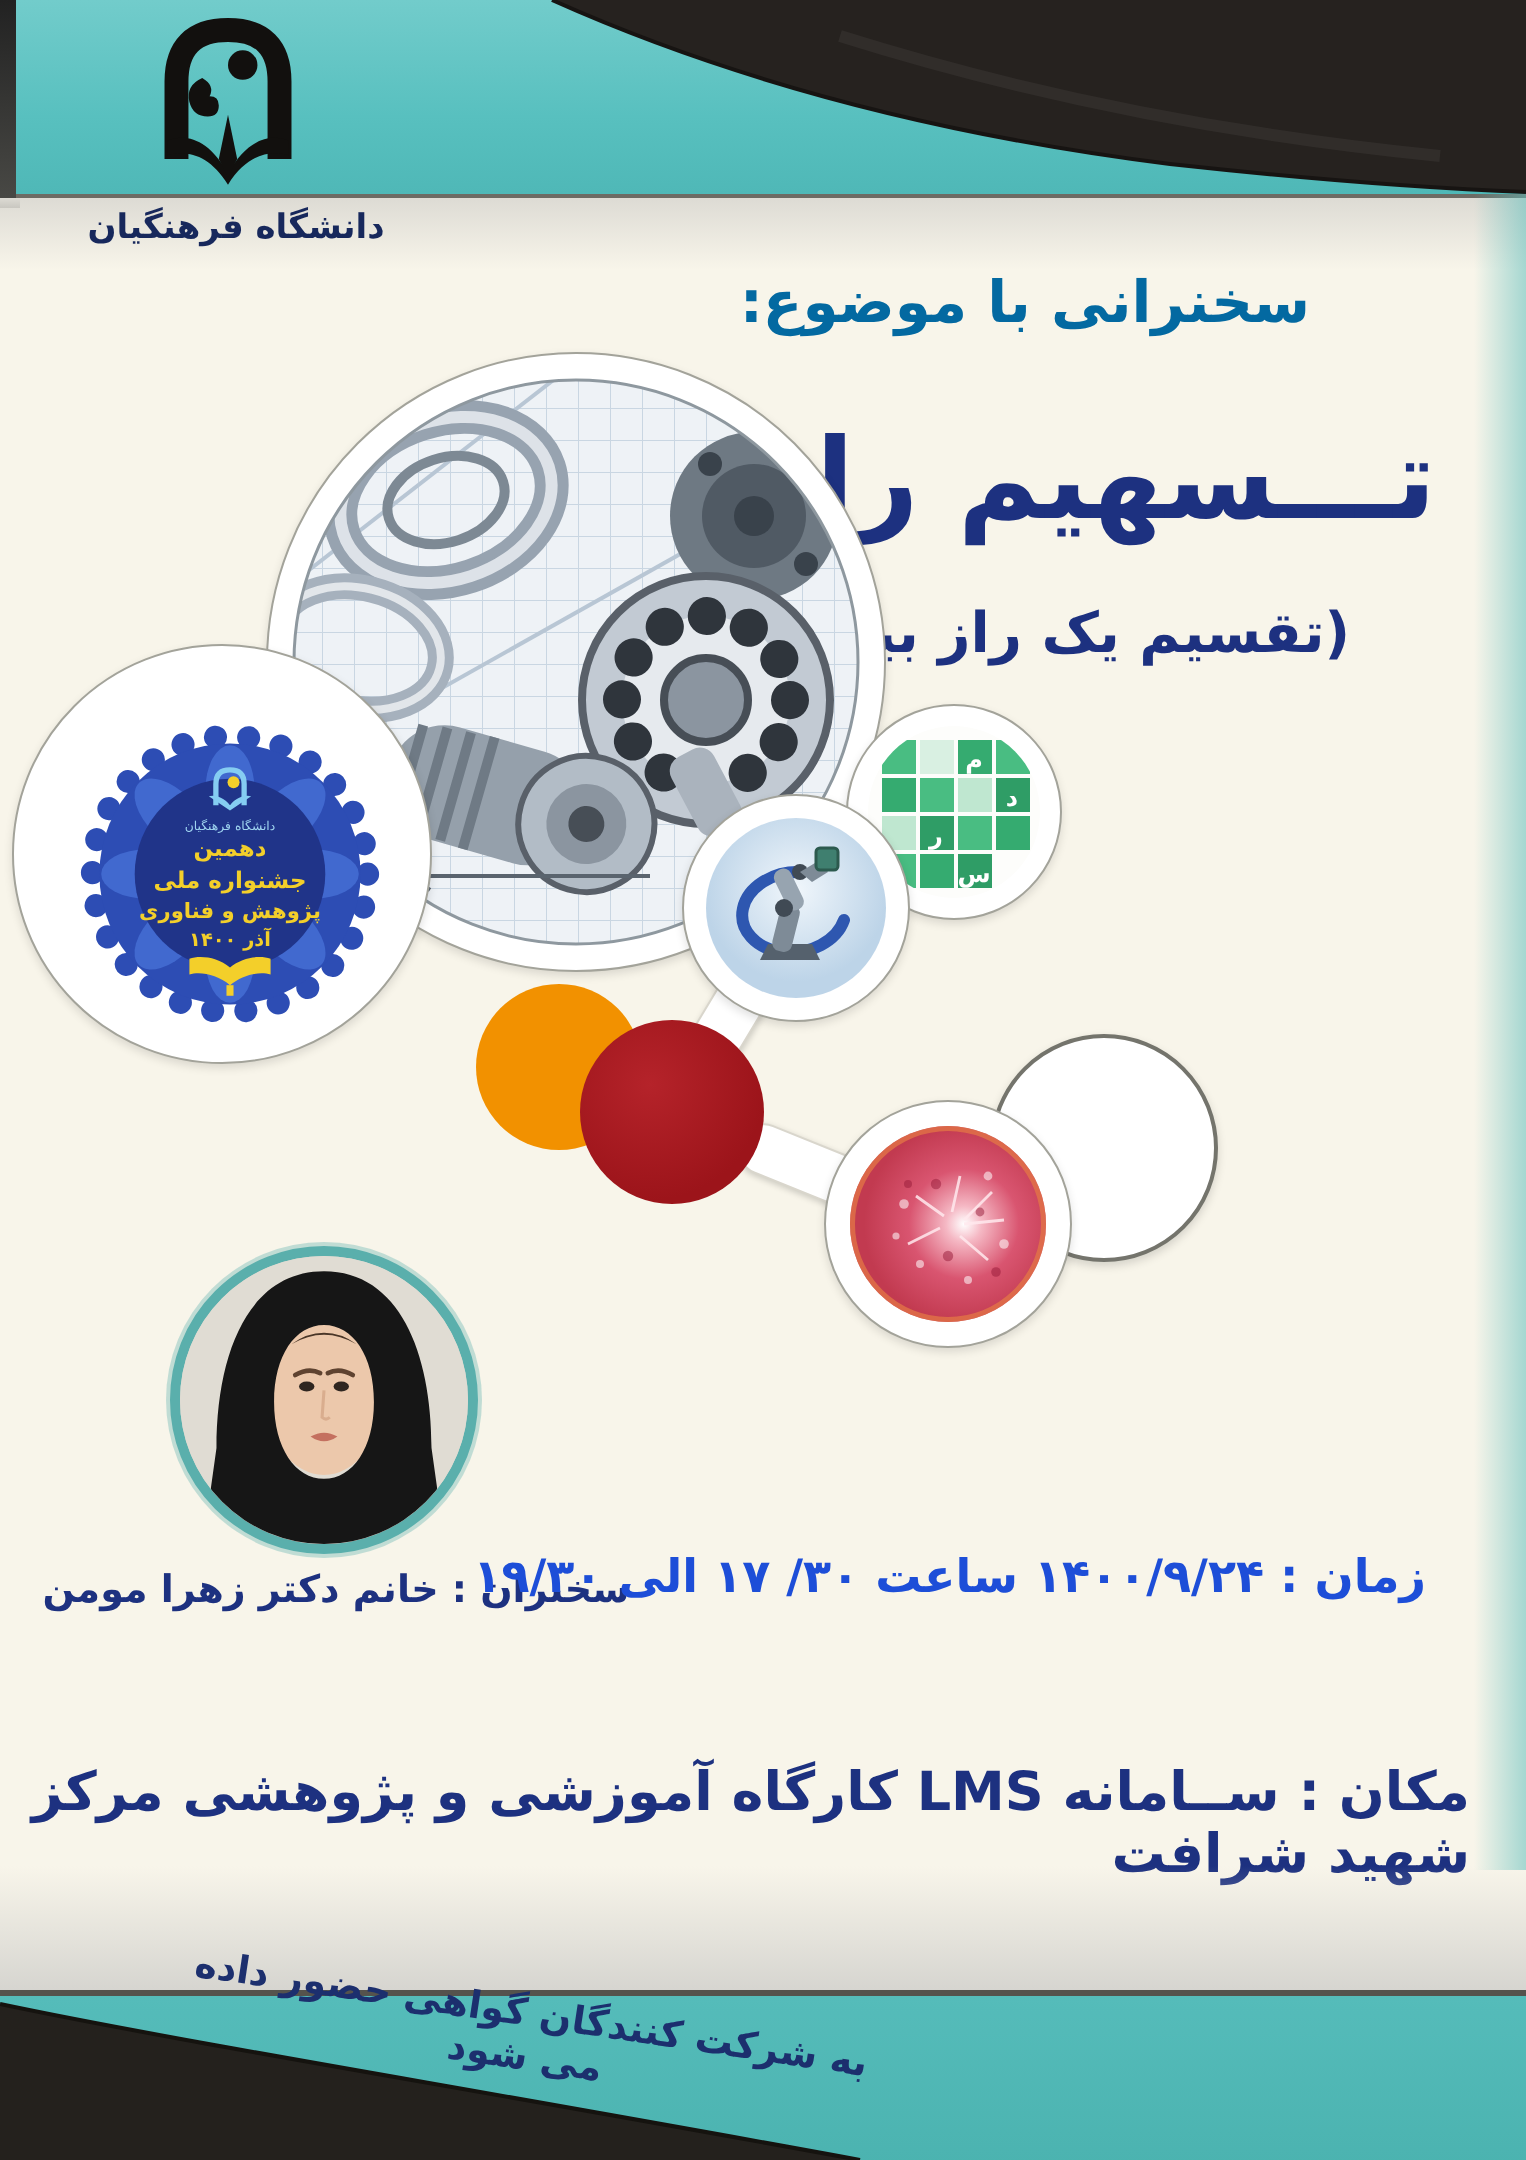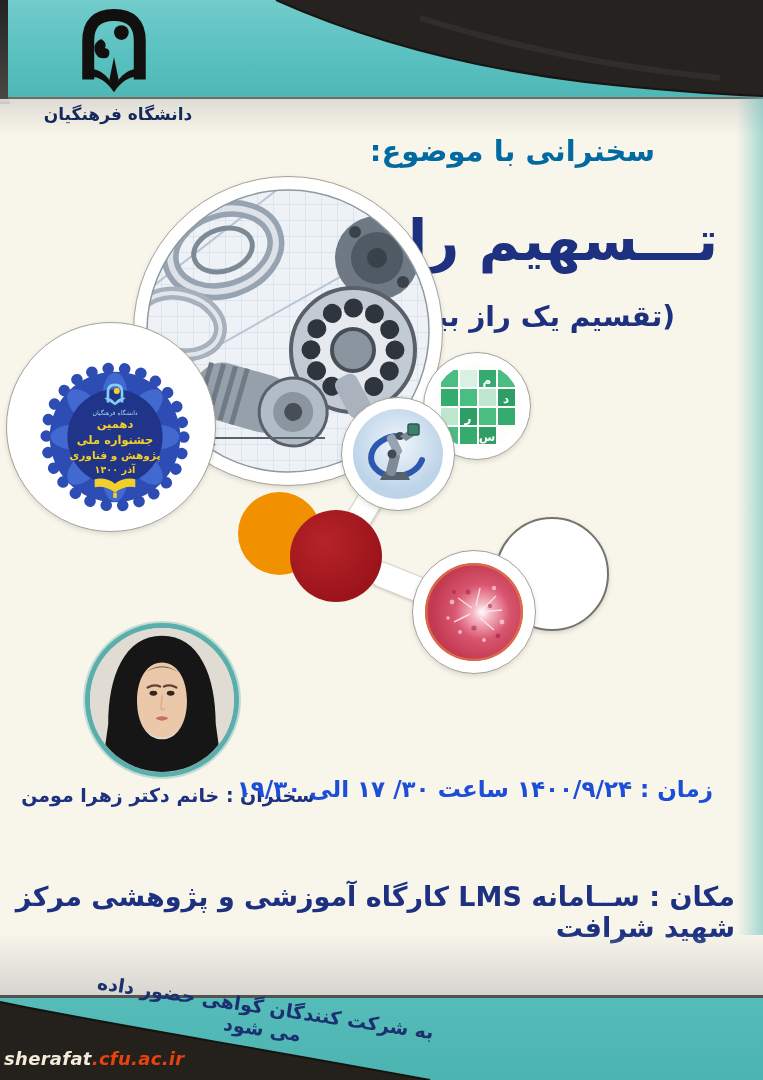--- a/index.html
+++ b/index.html
@@ -323,17 +323,14 @@
   <div class="time-line">زمان : ۱۴۰۰/۹/۲۴ ساعت ۳۰/ ۱۷ الی ۱۹/۳۰</div>
   <div class="loc-line">مکان : ســامانه LMS کارگاه آموزشی و پژوهشی مرکز شهید شرافت</div>
 
   <div class="pre-footer"></div>
   <div class="footer-band"></div>
   <svg class="footer-wedge" width="763" height="83" viewBox="0 0 763 83">
     <path d="M0,5 C90,24 240,48 430,83 L0,83 Z" fill="#24211d"></path>
     <path d="M0,5 C90,24 240,48 430,83" fill="none" stroke="#15130f" stroke-width="2"></path>
   </svg>
   <div class="cert-note">به شرکت کنندگان گواهی حضور داده می شود</div>
-  <div class="site">
-    <span class="nm">sherafat</span><span class="dm">.cfu.ac.ir</span>
-  </div>
 
 </div>
 
 </body></html>

